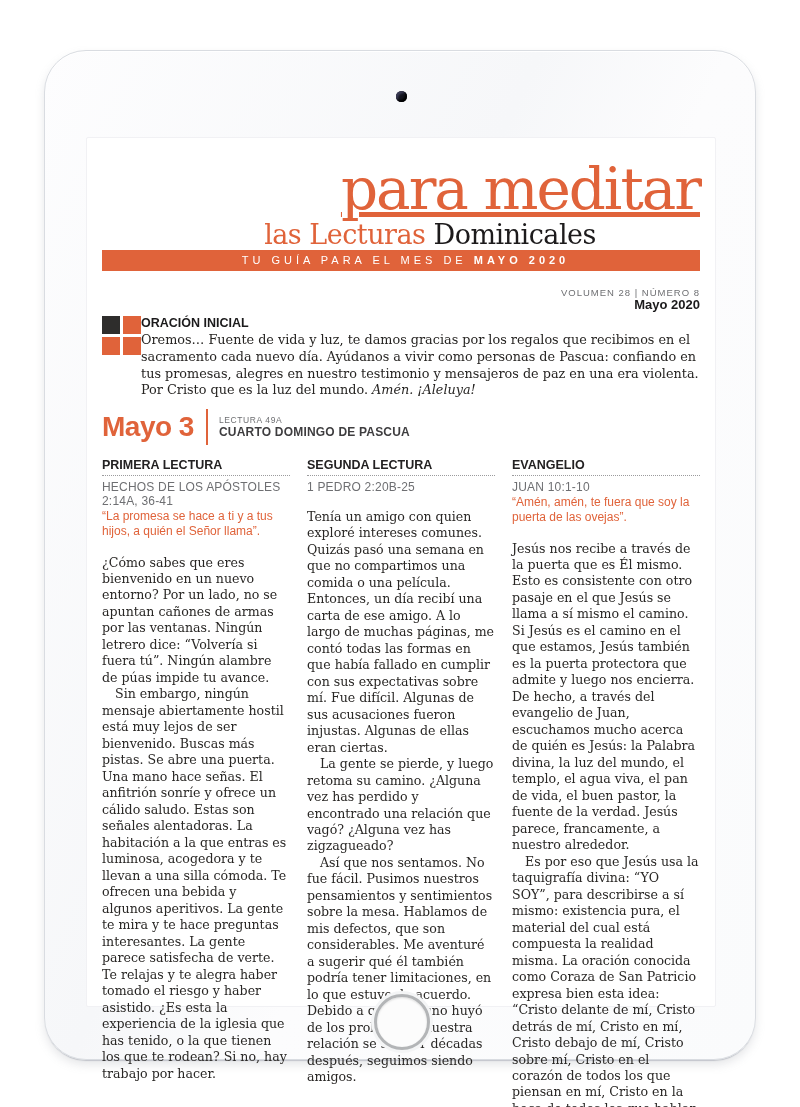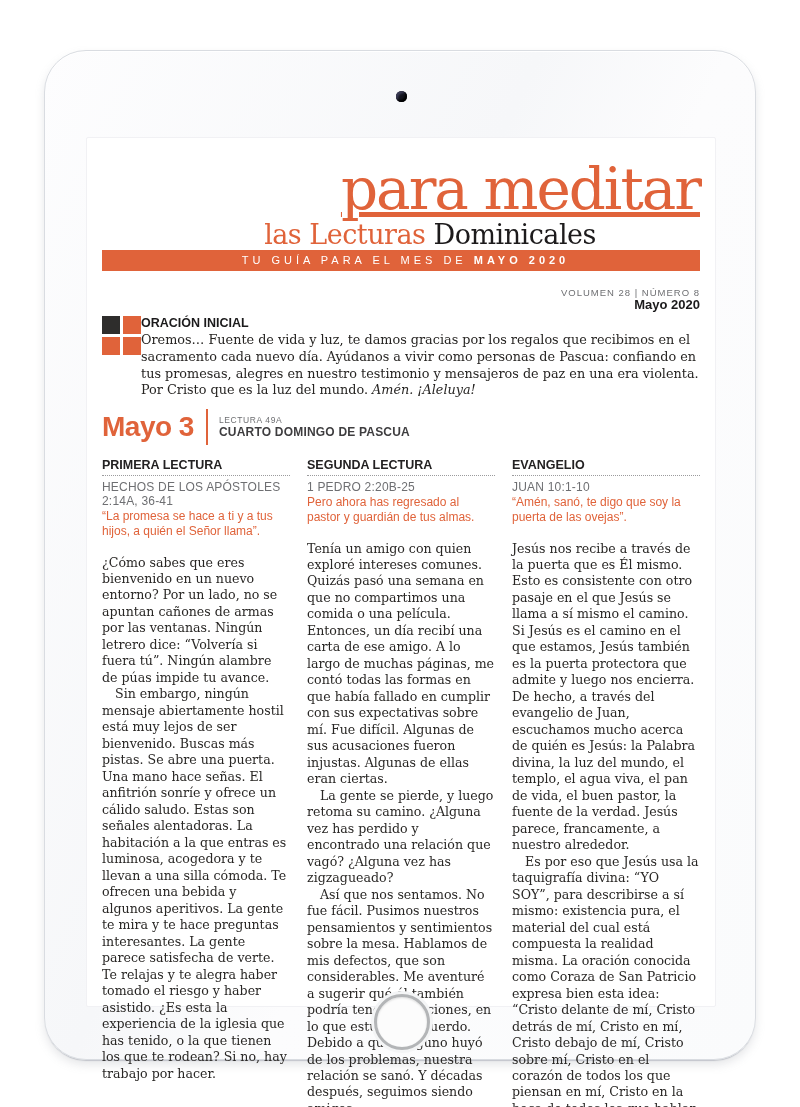--- a/index.html
+++ b/index.html
@@ -131,33 +131,32 @@
             <p>¿Cómo sabes que eres bienvenido en un nuevo entorno? Por un lado, no se apuntan cañones de armas por las ventanas. Ningún letrero dice: “Volvería si fuera tú”. Ningún alambre de púas impide tu avance.</p>
             <p>Sin embargo, ningún mensaje abiertamente hostil está muy lejos de ser bienvenido. Buscas más pistas. Se abre una puerta. Una mano hace señas. El anfitrión sonríe y ofrece un cálido saludo. Estas son señales alentadoras. La habitación a la que entras es luminosa, acogedora y te llevan a una silla cómoda. Te ofrecen una bebida y algunos aperitivos. La gente te mira y te hace preguntas interesantes. La gente parece satisfecha de verte. Te relajas y te alegra haber tomado el riesgo y haber asistido. ¿Es esta la experiencia de la iglesia que has tenido, o la que tienen los que te rodean? Si no, hay trabajo por hacer.</p>
             <p></p>
           </div>
 
         </div>
 
         <div class="col">
           <div class="col-header">SEGUNDA LECTURA</div>
           <div class="col-ref">1 PEDRO 2:20B-25</div>
-          <div class="col-quote">Pero ahora has regresado al pastor y guardián de tus almas.</div>
           <div class="col-body">
             <p>Tenía un amigo con quien exploré intereses comunes. Quizás pasó una semana en que no compartimos una comida o una película. Entonces, un día recibí una carta de ese amigo. A lo largo de muchas páginas, me contó todas las formas en que había fallado en cumplir con sus expectativas sobre mí. Fue difícil. Algunas de sus acusaciones fueron injustas. Algunas de ellas eran ciertas.</p>
             <p>La gente se pierde, y luego retoma su camino. ¿Alguna vez has perdido y encontrado una relación que vagó? ¿Alguna vez has zigzagueado?</p>
             <p>Así que nos sentamos. No fue fácil. Pusimos nuestros pensamientos y sentimientos sobre la mesa. Hablamos de mis defectos, que son considerables. Me aventuré a sugerir qué él también podría tener limitaciones, en lo que estuvo de acuerdo. Debido a que ninguno huyó de los problemas, nuestra relación se sanó. Y décadas después, seguimos siendo amigos.</p>
           </div>
 
         </div>
 
         <div class="col">
           <div class="col-header">EVANGELIO</div>
           <div class="col-ref">JUAN 10:1-10</div>
-          <div class="col-quote">“Amén, sanó, te digo que soy la puerta de las ovejas”.</div>
+          <div class="col-quote">“Amén, amén, te fuera que soy la puerta de las ovejas”.</div>
           <div class="col-body">
             <p>Jesús nos recibe a través de la puerta que es Él mismo. Esto es consistente con otro pasaje en el que Jesús se llama a sí mismo el camino. Si Jesús es el camino en el que estamos, Jesús también es la puerta protectora que admite y luego nos encierra. De hecho, a través del evangelio de Juan, escuchamos mucho acerca de quién es Jesús: la Palabra divina, la luz del mundo, el templo, el agua viva, el pan de vida, el buen pastor, la fuente de la verdad. Jesús parece, francamente, a nuestro alrededor.</p>
             <p>Es por eso que Jesús usa la taquigrafía divina: “YO SOY”, para describirse a sí mismo: existencia pura, el material del cual está compuesta la realidad misma. La oración conocida como Coraza de San Patricio expresa bien esta idea: “Cristo delante de mí, Cristo detrás de mí, Cristo en mí, Cristo debajo de mí, Cristo sobre mí, Cristo en el corazón de todos los que piensan en mí, Cristo en la boca de todos los que hablan de mí … “</p>
             <p></p>
           </div>
 
         </div>
 
       </div>
     </div>

